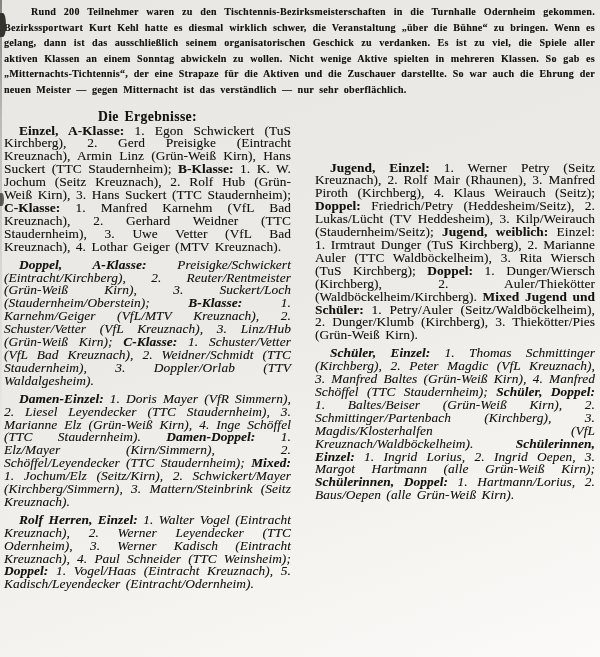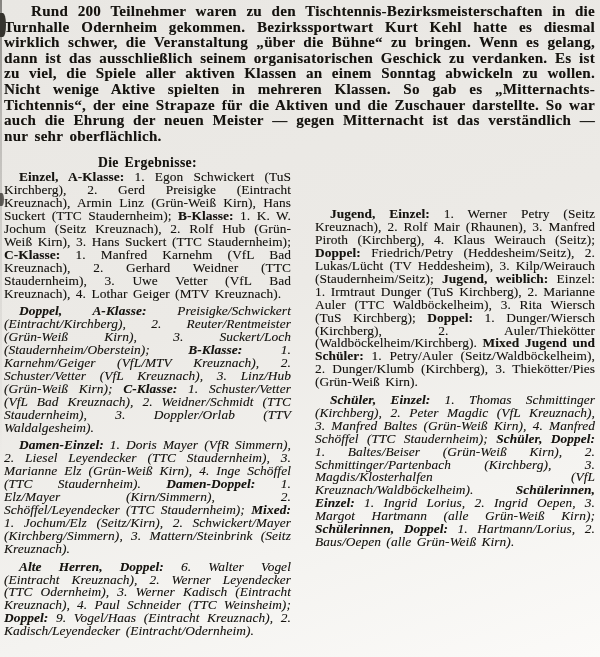--- a/index.html
+++ b/index.html
@@ -37,21 +37,21 @@
   }
   .blob-2 {
     position: absolute;
     left: 0; top: 193px;
     width: 4px; height: 13px;
     background: rgba(48,46,42,0.75);
     border-radius: 0 50% 50% 0;
   }
   .intro {
     margin: 0 0 12px 0;
-    font-size: 15px;
+    font-size: 10px;
     line-height: 15.6px;
     font-weight: bold;
     text-align: justify;
     text-indent: 27px;
     letter-spacing: 0.3px;
     word-spacing: 2.5px;
     text-shadow: 0.2px 0.2px 0.3px rgba(20,18,14,0.4);
   }
   .columns {
     display: flex;
@@ -92,21 +92,21 @@
 
   <p class="intro">Rund 200 Teilnehmer waren zu den Tischtennis-Bezirksmeisterschaften in die Turnhalle Odernheim gekommen. Bezirkssportwart Kurt Kehl hatte es diesmal wirklich schwer, die Veranstaltung „über die Bühne“ zu bringen. Wenn es gelang, dann ist das ausschließlich seinem organisatorischen Geschick zu verdanken. Es ist zu viel, die Spiele aller aktiven Klassen an einem Sonntag abwickeln zu wollen. Nicht wenige Aktive spielten in mehreren Klassen. So gab es „Mitternachts-Tichtennis“, der eine Strapaze für die Aktiven und die Zuschauer darstellte. So war auch die Ehrung der neuen Meister — gegen Mitternacht ist das verständlich — nur sehr oberflächlich.</p>
 
   <div class="columns">
     <div class="col col-left">
       <h3 class="results-heading">Die Ergebnisse:</h3>
       <div id="left-paras">
           <p class="result-para"><span class="b">Einzel, A-Klasse:</span><span> 1. Egon Schwickert (TuS Kirchberg), 2. Gerd Preisigke (Eintracht Kreuznach), Armin Linz (Grün-Weiß Kirn), Hans Suckert (TTC Staudernheim); </span><span class="b">B-Klasse:</span><span> 1. K. W. Jochum (Seitz Kreuznach), 2. Rolf Hub (Grün-Weiß Kirn), 3. Hans Suckert (TTC Staudernheim); </span><span class="b">C-Klasse:</span><span> 1. Manfred Karnehm (VfL Bad Kreuznach), 2. Gerhard Weidner (TTC Staudernheim), 3. Uwe Vetter (VfL Bad Kreuznach), 4. Lothar Geiger (MTV Kreuznach).</span></p>
           <p class="result-para"><span class="b">Doppel, A-Klasse:</span><span> Preisigke/Schwickert (Eintracht/Kirchberg), 2. Reuter/Rentmeister (Grün-Weiß Kirn), 3. Suckert/Loch (Staudernheim/Oberstein); </span><span class="b">B-Klasse:</span><span> 1. Karnehm/Geiger (VfL/MTV Kreuznach), 2. Schuster/Vetter (VfL Kreuznach), 3. Linz/Hub (Grün-Weiß Kirn); </span><span class="b">C-Klasse:</span><span> 1. Schuster/Vetter (VfL Bad Kreuznach), 2. Weidner/Schmidt (TTC Staudernheim), 3. Doppler/Orlab (TTV Waldalgesheim).</span></p>
           <p class="result-para"><span class="b">Damen-Einzel:</span><span> 1. Doris Mayer (VfR Simmern), 2. Liesel Leyendecker (TTC Staudernheim), 3. Marianne Elz (Grün-Weiß Kirn), 4. Inge Schöffel (TTC Staudernheim). </span><span class="b">Damen-Doppel:</span><span> 1. Elz/Mayer (Kirn/Simmern), 2. Schöffel/Leyendecker (TTC Staudernheim); </span><span class="b">Mixed:</span><span> 1. Jochum/Elz (Seitz/Kirn), 2. Schwickert/Mayer (Kirchberg/Simmern), 3. Mattern/Steinbrink (Seitz Kreuznach).</span></p>
-          <p class="result-para"><span class="b">Alte Herren, Doppel:</span><span> 6. Walter Vogel (Eintracht Kreuznach), 2. Werner Leyendecker (TTC Odernheim), 3. Werner Kadisch (Eintracht Kreuznach), 4. Paul Schneider (TTC Weinsheim); </span><span class="b">Doppel:</span><span> 9. Vogel/Haas (Eintracht Kreuznach), 2. Kadisch/Leyendecker (Eintracht/Odernheim).</span></p>
+          <p class="result-para"><span class="b">Rolf Herren, Einzel:</span><span> 1. Walter Vogel (Eintracht Kreuznach), 2. Werner Leyendecker (TTC Odernheim), 3. Werner Kadisch (Eintracht Kreuznach), 4. Paul Schneider (TTC Weinsheim); </span><span class="b">Doppel:</span><span> 1. Vogel/Haas (Eintracht Kreuznach), 5. Kadisch/Leyendecker (Eintracht/Odernheim).</span></p>
         </div>
     </div>
     <div class="col col-right">
       <div id="right-paras">
           <p class="result-para"><span class="b">Jugend, Einzel:</span><span> 1. Werner Petry (Seitz Kreuznach), 2. Rolf Mair (Rhaunen), 3. Manfred Piroth (Kirchberg), 4. Klaus Weirauch (Seitz); </span><span class="b">Doppel:</span><span> Friedrich/Petry (Heddesheim/Seitz), 2. Lukas/Lücht (TV Heddesheim), 3. Kilp/Weirauch (Staudernheim/Seitz); </span><span class="b">Jugend, weiblich:</span><span> Einzel: 1. Irmtraut Dunger (TuS Kirchberg), 2. Marianne Auler (TTC Waldböckelheim), 3. Rita Wiersch (TuS Kirchberg); </span><span class="b">Doppel:</span><span> 1. Dunger/Wiersch (Kirchberg), 2. Auler/Thiekötter (Waldböckelheim/Kirchberg). </span><span class="b">Mixed Jugend und Schüler:</span><span> 1. Petry/Auler (Seitz/Waldböckelheim), 2. Dunger/Klumb (Kirchberg), 3. Thiekötter/Pies (Grün-Weiß Kirn).</span></p>
           <p class="result-para"><span class="b">Schüler, Einzel:</span><span> 1. Thomas Schmittinger (Kirchberg), 2. Peter Magdic (VfL Kreuznach), 3. Manfred Baltes (Grün-Weiß Kirn), 4. Manfred Schöffel (TTC Staudernheim); </span><span class="b">Schüler, Doppel:</span><span> 1. Baltes/Beiser (Grün-Weiß Kirn), 2. Schmittinger/Partenbach (Kirchberg), 3. Magdis/Klosterhalfen (VfL Kreuznach/Waldböckelheim). </span><span class="b">Schülerinnen, Einzel:</span><span> 1. Ingrid Lorius, 2. Ingrid Oepen, 3. Margot Hartmann (alle Grün-Weiß Kirn); </span><span class="b">Schülerinnen, Doppel:</span><span> 1. Hartmann/Lorius, 2. Baus/Oepen (alle Grün-Weiß Kirn).</span></p>
         </div>
     </div>
   </div>
 </div>

